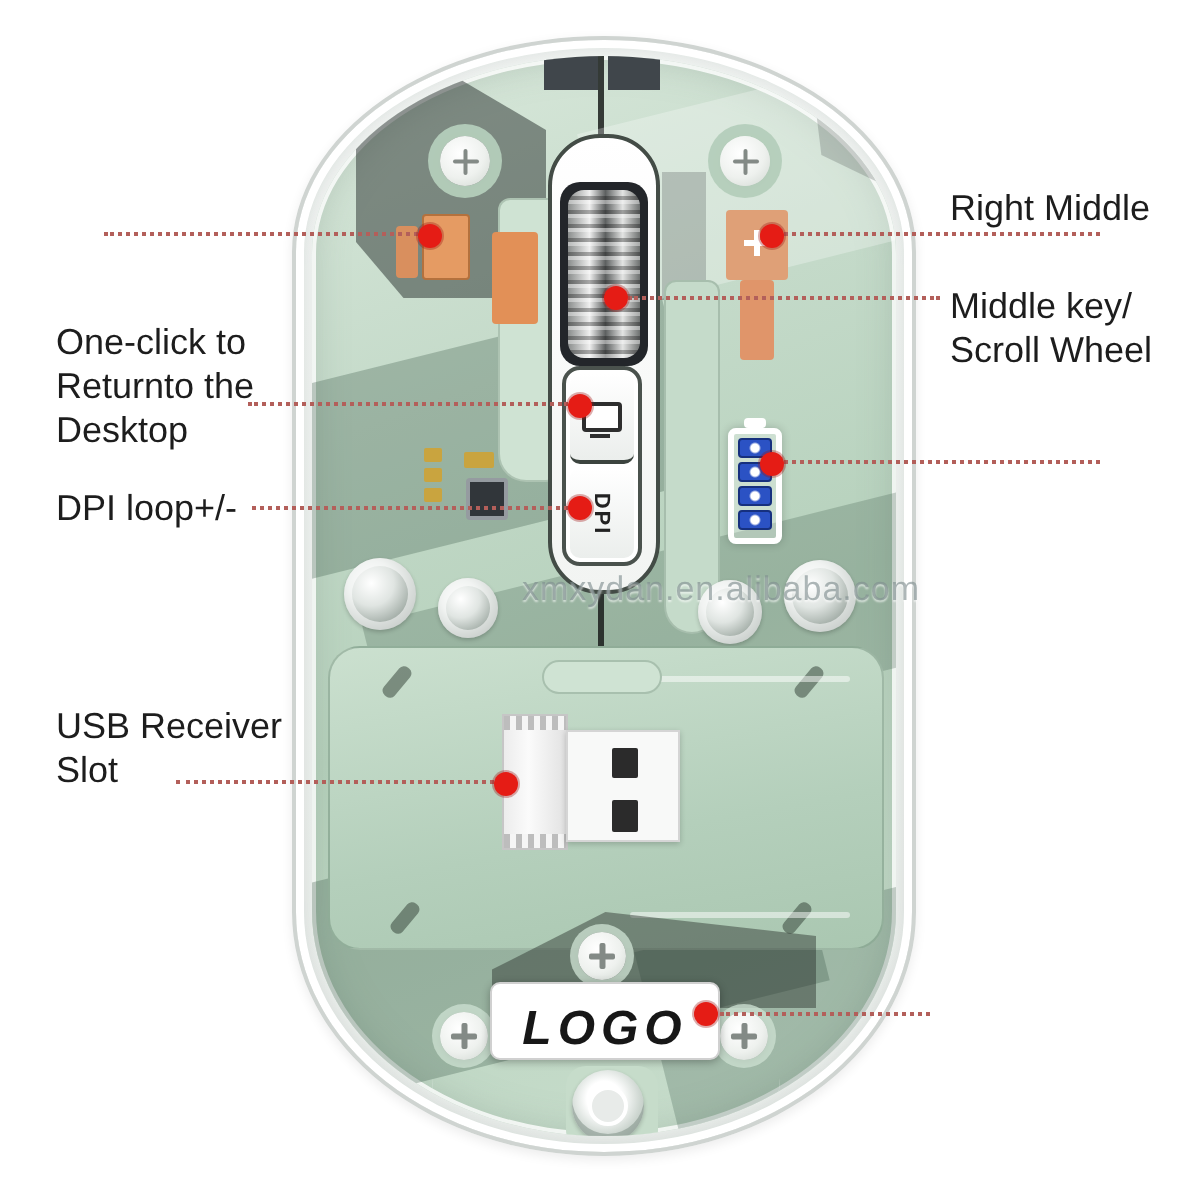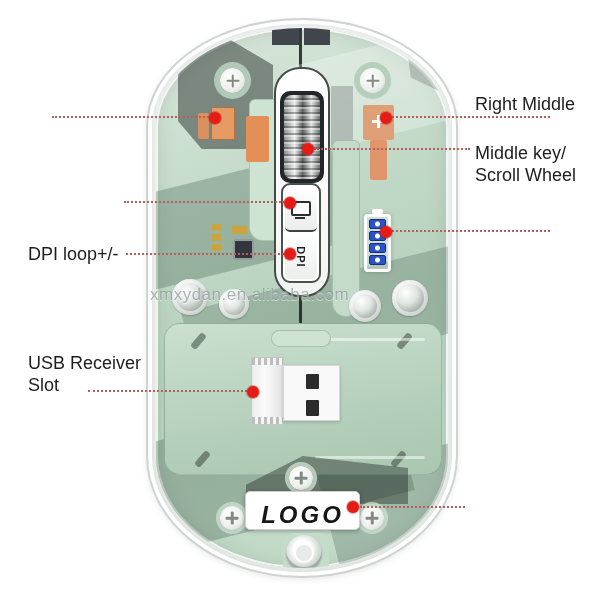--- a/index.html
+++ b/index.html
@@ -93,21 +93,21 @@
     box-shadow:inset 0 -4px 0 rgba(130,145,137,.55),0 1px 2px rgba(0,0,0,.2);}
   .lens::after{content:"";position:absolute;left:8px;top:8px;width:20px;height:20px;border-radius:50%;
     background:#e8ebe9;border:2px solid #fff;box-sizing:border-box;}
   .rim-arc{border-radius:50%;pointer-events:none;}
 
   
   .lbl{position:absolute;font-size:18px;line-height:22px;color:#1d1d1d;white-space:pre-line;z-index:7;}
   .leader{position:absolute;height:0;border-top:2px dotted #b35f5a;z-index:5;}
   .dot{position:absolute;width:12px;height:12px;border-radius:50%;background:#e51c15;
     box-shadow:0 0 0 1px rgba(160,20,20,.35);z-index:6;}
-  .watermark{position:absolute;left:150px;top:285px;width:310px;text-align:left;
+  .watermark{position:absolute;left:150px;top:285px;width:310px;text-align:right;
     font-size:17px;letter-spacing:.5px;color:rgba(125,138,140,.62);
     text-shadow:0 1px 1px rgba(255,255,255,.6);z-index:4;}
 </style>
 </head>
 <body>
 
 <div class="scene">
 
   <div class="mouse">
     <div class="inner">
@@ -201,20 +201,23 @@
       <div class="abs rim-arc" style="left:30px;top:420px;width:234px;height:150px;border-bottom:3px solid rgba(255,255,255,.75);"></div>
       <div class="abs rim-arc" style="left:60px;top:455px;width:174px;height:110px;border-bottom:2px solid rgba(255,255,255,.6);"></div>
     </div>
   </div>
 
   <div class="watermark">xmxydan.en.alibaba.com</div>
 
   <div class="leader" style="left:52px;top:116px;width:157px;"></div>
   <div class="dot" style="left:209px;top:112px;"></div>
 
+  <div class="lbl" style="left:28px;top:160px;">One-click to
+Returnto the
+Desktop</div>
   <div class="leader" style="left:124px;top:201px;width:160px;"></div>
   <div class="dot" style="left:284px;top:197px;"></div>
 
   <div class="lbl" style="left:28px;top:243px;">DPI loop+/-</div>
   <div class="leader" style="left:126px;top:253px;width:158px;"></div>
   <div class="dot" style="left:284px;top:248px;"></div>
 
   <div class="lbl" style="left:28px;top:352px;">USB Receiver
 Slot</div>
   <div class="leader" style="left:88px;top:390px;width:159px;"></div>

